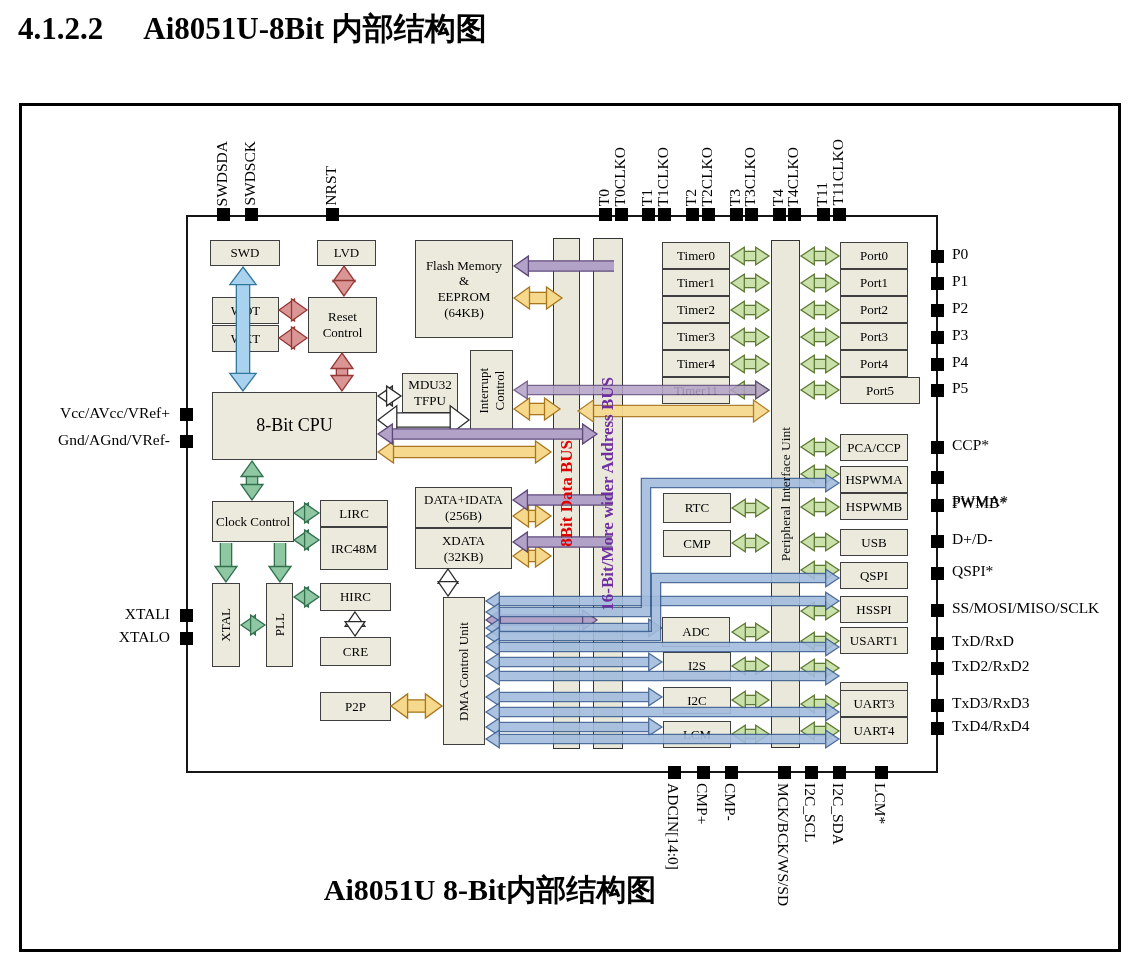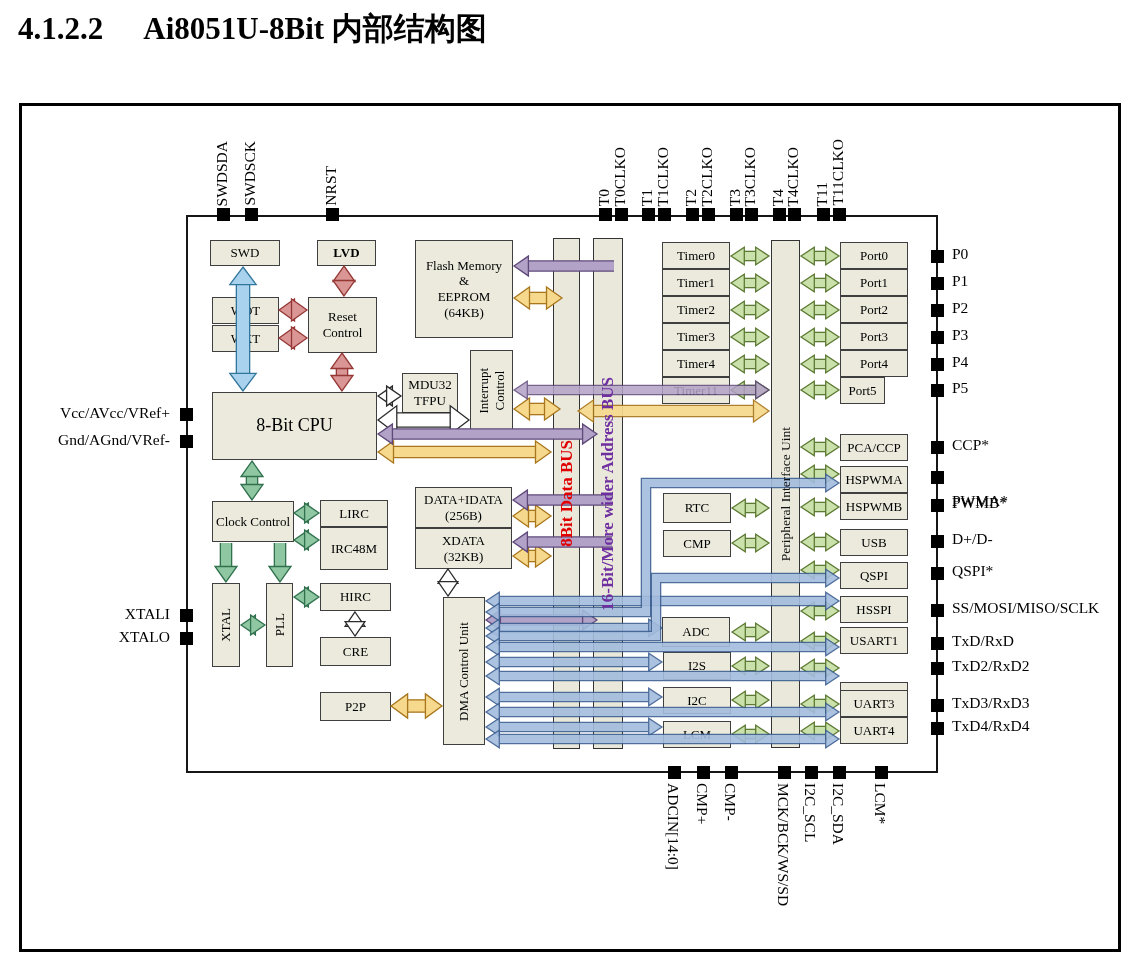--- a/index.html
+++ b/index.html
@@ -49,21 +49,21 @@
   </div>
   <div class="bar-label" style="left:593px;top:238px;width:30px;height:511px;">
     <span style="color:#6f2fa0;">16-Bit/More wider Address BUS</span>
   </div>
   <div class="bar-label plain" style="left:771px;top:240px;width:29px;height:508px;">
     <span>Peripheral Interface Uint</span>
   </div>
 
   <div id="blocks">
       <div class="block" style="left: 210px; top: 240px; width: 70px; height: 26px;"><span>SWD</span></div>
-      <div class="block" style="left: 317px; top: 240px; width: 59px; height: 26px; font-weight: bold;"><span>LVD</span></div>
+      <div class="block" style="left: 317px; top: 240px; width: 59px; height: 26px;"><span>LVD</span></div>
       <div class="block" style="left: 212px; top: 297px; width: 67px; height: 27px;"><span>WDT</span></div>
       <div class="block" style="left: 212px; top: 325px; width: 67px; height: 27px;"><span>WKT</span></div>
       <div class="block" style="left: 308px; top: 297px; width: 69px; height: 56px;"><span>Reset
 Control</span></div>
       <div class="block big" style="left: 212px; top: 392px; width: 165px; height: 68px;"><span>8-Bit CPU</span></div>
       <div class="block" style="left: 212px; top: 501px; width: 82px; height: 41px;"><span>Clock Control</span></div>
       <div class="block" style="left: 320px; top: 500px; width: 68px; height: 27px;"><span>LIRC</span></div>
       <div class="block" style="left: 320px; top: 527px; width: 68px; height: 43px;"><span>IRC48M</span></div>
       <div class="block v" style="left: 212px; top: 583px; width: 28px; height: 84px;"><span>XTAL</span></div>
       <div class="block v" style="left: 266px; top: 583px; width: 27px; height: 84px;"><span>PLL</span></div>
@@ -87,21 +87,21 @@
       <div class="block" style="left: 662px; top: 269px; width: 68px; height: 27px;"><span>Timer1</span></div>
       <div class="block" style="left: 662px; top: 296px; width: 68px; height: 27px;"><span>Timer2</span></div>
       <div class="block" style="left: 662px; top: 323px; width: 68px; height: 27px;"><span>Timer3</span></div>
       <div class="block" style="left: 662px; top: 350px; width: 68px; height: 27px;"><span>Timer4</span></div>
       <div class="block" style="left: 662px; top: 377px; width: 68px; height: 27px;"><span>Timer11</span></div>
       <div class="block" style="left: 840px; top: 242px; width: 68px; height: 27px;"><span>Port0</span></div>
       <div class="block" style="left: 840px; top: 269px; width: 68px; height: 27px;"><span>Port1</span></div>
       <div class="block" style="left: 840px; top: 296px; width: 68px; height: 27px;"><span>Port2</span></div>
       <div class="block" style="left: 840px; top: 323px; width: 68px; height: 27px;"><span>Port3</span></div>
       <div class="block" style="left: 840px; top: 350px; width: 68px; height: 27px;"><span>Port4</span></div>
-      <div class="block" style="left: 840px; top: 377px; width: 45px; height: 27px;"><span>Port5</span></div>
+      <div class="block" style="left: 840px; top: 377px; width: 80px; height: 27px;"><span>Port5</span></div>
       <div class="block" style="left: 663px; top: 493px; width: 68px; height: 30px;"><span>RTC</span></div>
       <div class="block" style="left: 663px; top: 530px; width: 68px; height: 27px;"><span>CMP</span></div>
       <div class="block" style="left: 662px; top: 617px; width: 68px; height: 30px;"><span>ADC</span></div>
       <div class="block" style="left: 663px; top: 652px; width: 68px; height: 28px;"><span>I2S</span></div>
       <div class="block" style="left: 663px; top: 687px; width: 68px; height: 27px;"><span>I2C</span></div>
       <div class="block" style="left: 663px; top: 721px; width: 68px; height: 27px;"><span>LCM</span></div>
       <div class="block" style="left: 840px; top: 434px; width: 68px; height: 27px;"><span>PCA/CCP</span></div>
       <div class="block" style="left: 840px; top: 466px; width: 68px; height: 27px;"><span>HSPWMA</span></div>
       <div class="block" style="left: 840px; top: 493px; width: 68px; height: 27px;"><span>HSPWMB</span></div>
       <div class="block" style="left: 840px; top: 529px; width: 68px; height: 27px;"><span>USB</span></div>
@@ -597,13 +597,14 @@
       <div class="pin" style="left: 778px; top: 766px;"></div>
       <div class="plab down" style="left: 774px; top: 783px;">MCK/BCK/WS/SD</div>
       <div class="pin" style="left: 805px; top: 766px;"></div>
       <div class="plab down" style="left: 801px; top: 783px;">I2C_SCL</div>
       <div class="pin" style="left: 833px; top: 766px;"></div>
       <div class="plab down" style="left: 829px; top: 783px;">I2C_SDA</div>
       <div class="pin" style="left: 875px; top: 766px;"></div>
       <div class="plab down" style="left: 871px; top: 783px;">LCM*</div>
     </div>
 
+  <div class="caption">Ai8051U 8-Bit内部结构图</div>
 </div>
 
 </body></html>

